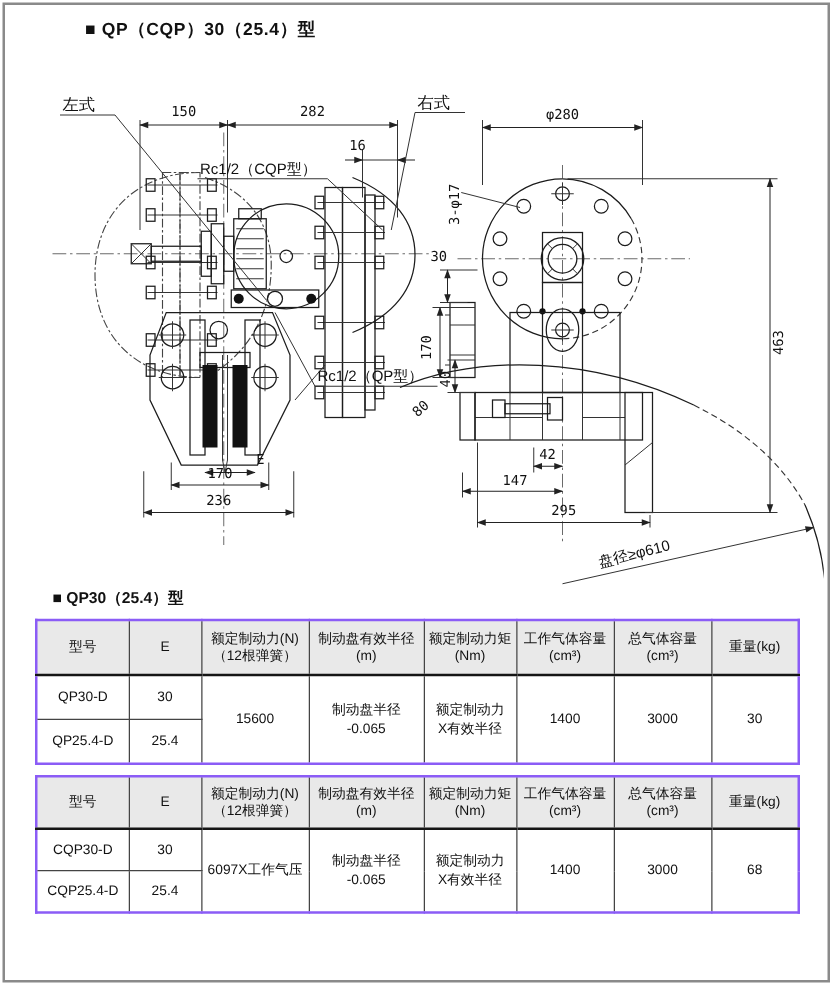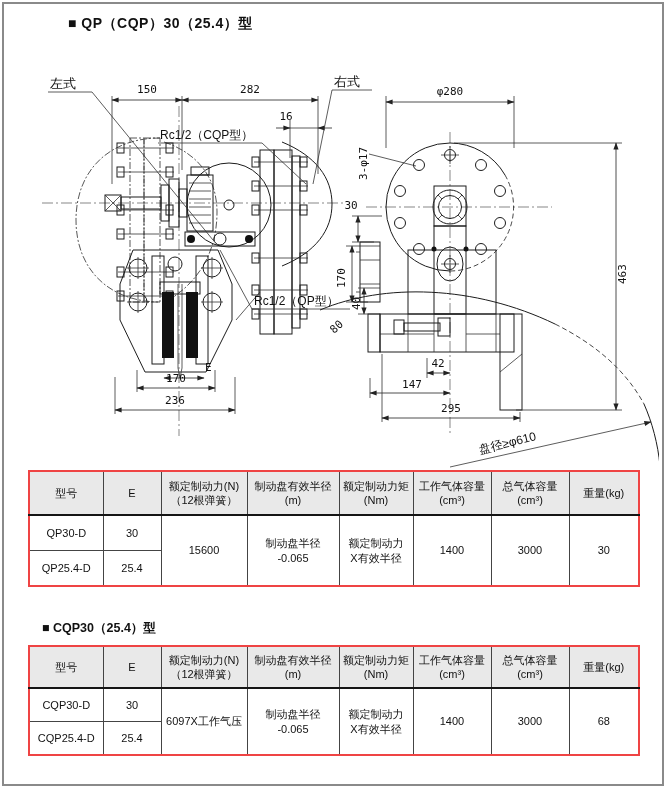--- a/index.html
+++ b/index.html
@@ -18,21 +18,21 @@
   .dim{stroke:#222;stroke-width:.8;fill:none;}
   text.dt{font:11px "DejaVu Sans Mono",monospace;fill:#111;}
   text.cj{font:12px "Liberation Sans",sans-serif;fill:#111;}
   text.cjb{font:13px "Liberation Sans",sans-serif;fill:#111;}
   .tbl-block{position:absolute;left:28px;width:610px;}
   .tbl-title{font-size:12.5px;font-weight:bold;padding-left:14px;margin-bottom:8px;height:17px;}
   table{border-collapse:collapse;width:610px;table-layout:fixed;
         font-size:11px;line-height:1.3;}
   th,td{border:1px solid #444;text-align:center;vertical-align:middle;
         white-space:pre-line;padding:1px 2px;font-weight:normal;}
-  table{border:2px solid #ef4444;}
+  table{border:2px solid #8b5cf6;}
   thead th{background:#e9e9e9;border-bottom:2px solid #151515;}
   .t1 th{height:40px}.t1 td{height:32px}
   .t2 th{height:38px}.t2 td{height:30px}
 </style>
 </head>
 <body>
 
 <div class="frame"></div>
 <div class="doc-title">■ QP（CQP）30（25.4）型</div>
 
@@ -243,20 +243,21 @@
       <path class="dl" d="M306,248 C370,221 460,223 541,262"></path>
       <path class="hid" d="M541,262 C583,283 612,309 630,342"></path>
       <path class="dl" d="M630,342 C638,360 644,382 646,404"></path>
       <line class="thin" x1="436" y1="405" x2="637" y2="360" marker-end="url(#ar)"></line>
       <text class="cj" transform="translate(466,392) rotate(-14)">盘径≥φ610</text>
     </g>
   </g>
 </svg>
 
 <div class="tbl-block" style="top:470px">
+  <div class="tbl-title">■ QP30（25.4）型</div>
   <table class="t1">
     <colgroup>
         <col style="width:74px">
         <col style="width:58px">
         <col style="width:86px">
         <col style="width:92px">
               <col style="width:74px">
         <col style="width:78px">
         <col style="width:78px">
         <col style="width:70px">
@@ -293,21 +294,20 @@
       </tr>
       <tr>
         <td>QP25.4-D</td>
         <td>25.4</td>
       </tr>
     </tbody>
   </table>
 </div>
 
 <div class="tbl-block" style="top:620px">
-  <div class="tbl-title">■ CQP30（25.4）型</div>
   <table class="t2">
     <colgroup>
         <col style="width:74px">
         <col style="width:58px">
         <col style="width:86px">
         <col style="width:92px">
               <col style="width:74px">
         <col style="width:78px">
         <col style="width:78px">
         <col style="width:70px">

